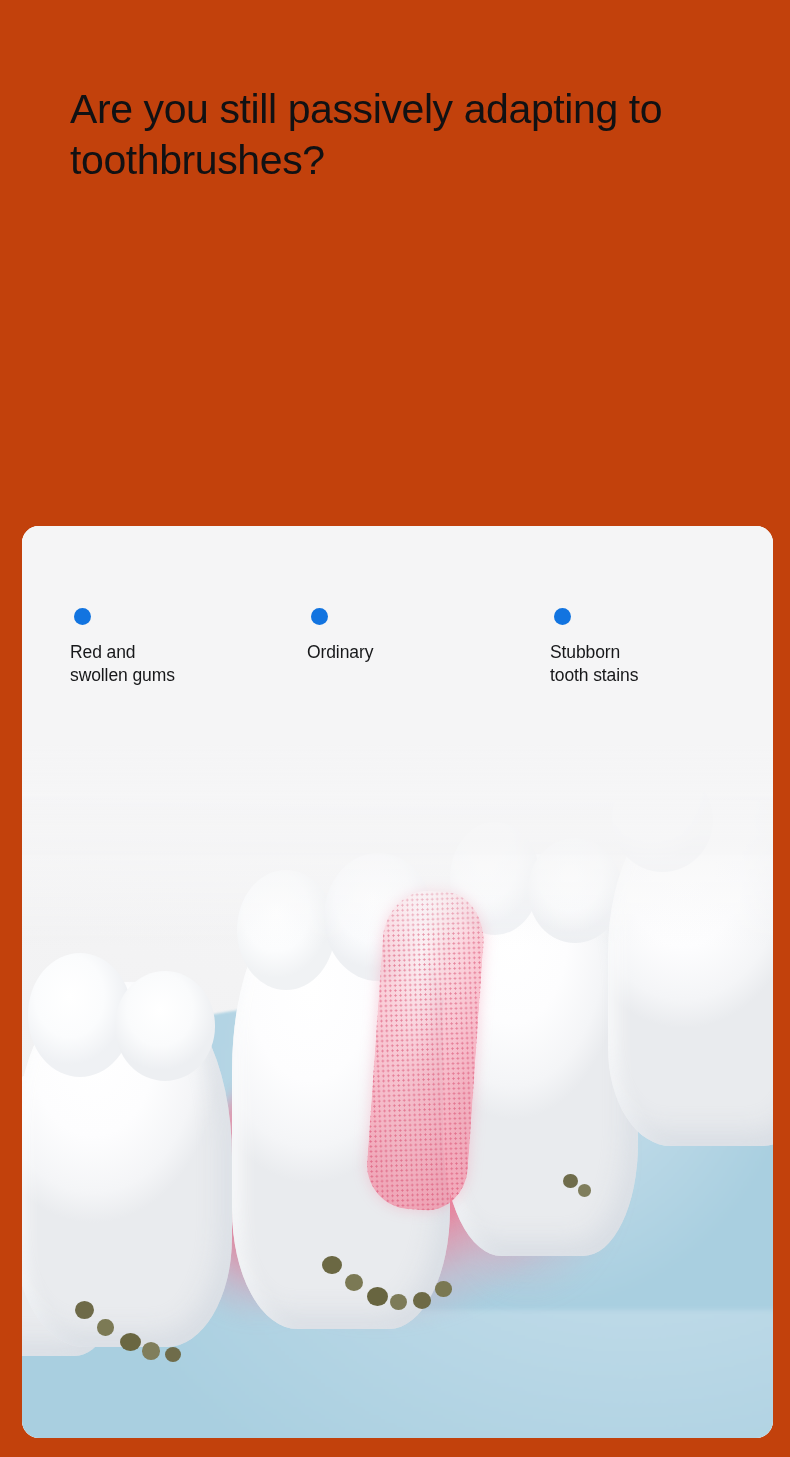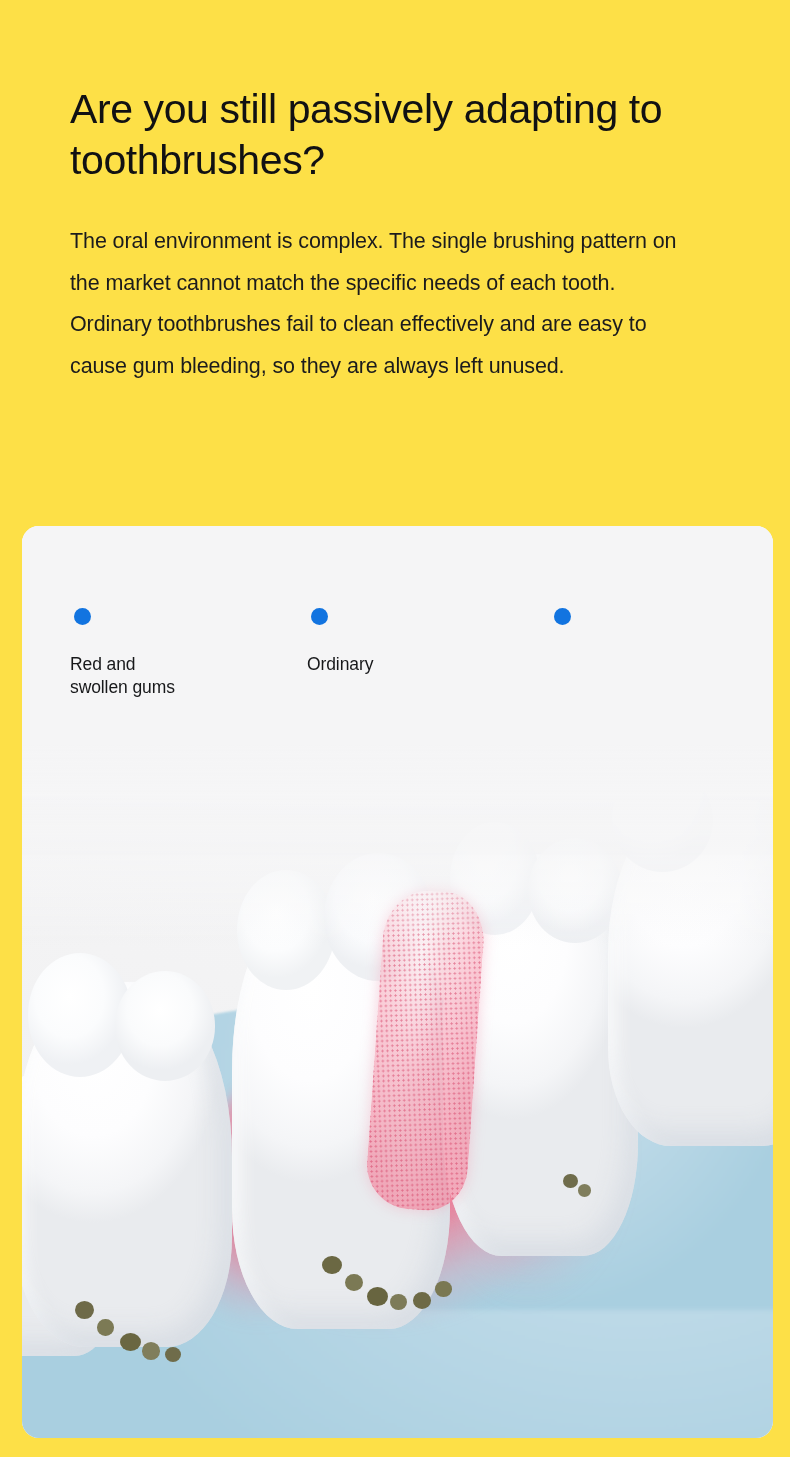--- a/index.html
+++ b/index.html
@@ -3,21 +3,21 @@
 <meta charset="utf-8">
 <style>
   * { margin:0; padding:0; box-sizing:border-box; }
   html, body {
     width:790px; height:1457px;
     background:#ffffff;
     font-family:"Liberation Sans", sans-serif;
     -webkit-font-smoothing:antialiased;
     overflow:hidden;
   }
-  .page { position:relative; width:790px; height:1457px; background:#fde047; }
+  .page { position:relative; width:790px; height:1457px; background:#c2410c; }
 
   
   .headline {
     position:absolute; left:70px; top:84px; width:660px;
     font-size:41px; line-height:51px; font-weight:400;
     letter-spacing:-0.4px; color:#111113;
   }
   
   .bodycopy {
     position:absolute; left:70px; top:221px; width:625px;
@@ -42,21 +42,21 @@
   .symptom { position:absolute; top:0; }
   .symptom.s0 { left:48px;  width:200px; }
   .symptom.s1 { left:285px; width:200px; }
   .symptom.s2 { left:528px; width:210px; }
   .dot {
     width:17px; height:17px; border-radius:50%;
     background:#1274e0;
     margin-left:4px; margin-top:82px;
   }
   .symptom-label {
-    margin-top:28px;
+    margin-top:16px;
     font-size:17.5px; line-height:23px;
     font-weight:400; color:#17181a;
     letter-spacing:-0.1px;
     white-space:pre-line;
   }
 
   
   .illus { position:absolute; inset:0; }
 
   .illus-bg {
@@ -215,21 +215,20 @@
     z-index:4;
   }
 </style>
 </head>
 <body>
 
 <div class="page">
 
   <h1 class="headline">Are you still passively adapting to toothbrushes?</h1>
 
-  <p class="bodycopy">The oral environment is complex. The single brushing pattern on the market cannot match the specific needs of each tooth. Ordinary toothbrushes fail to clean effectively and are easy to cause gum bleeding, so they are always left unused.</p>
 
   <div class="card">
 
     <div class="illus">
       <div class="illus-bg"></div>
 
       <div class="gum-blue"></div>
       <div class="gum-blue2"></div>
 
       <div class="gum-pink"></div>
@@ -289,18 +288,20 @@
 swollen gums</div>
       </div>
 
       <div class="symptom s1">
         <div class="dot"></div>
         <div class="symptom-label">Ordinary</div>
       </div>
 
       <div class="symptom s2">
         <div class="dot"></div>
+        <div class="symptom-label">Stubborn
+tooth stains</div>
       </div>
 
     </div>
 
   </div>
 </div>
 
 </body></html>

